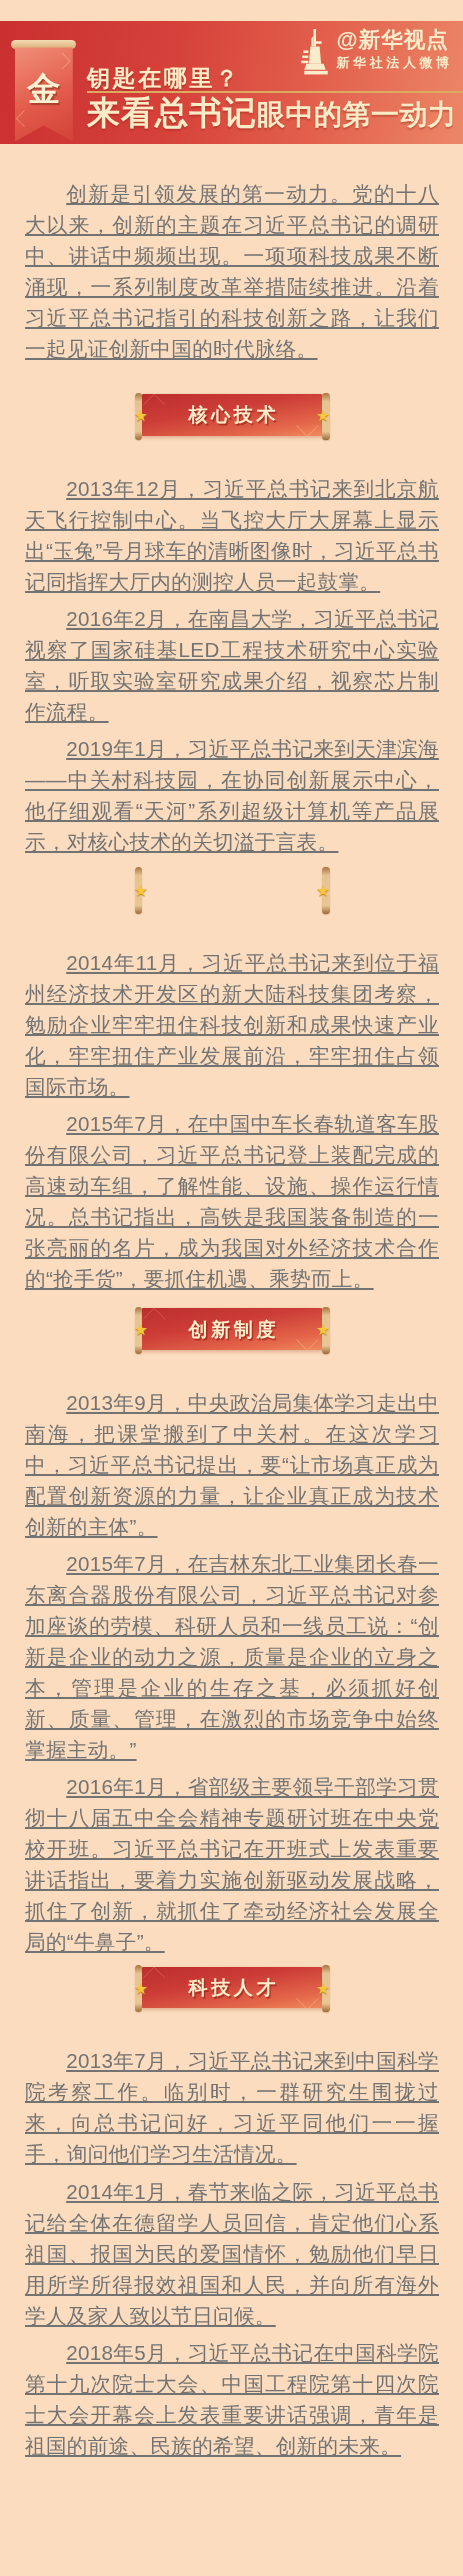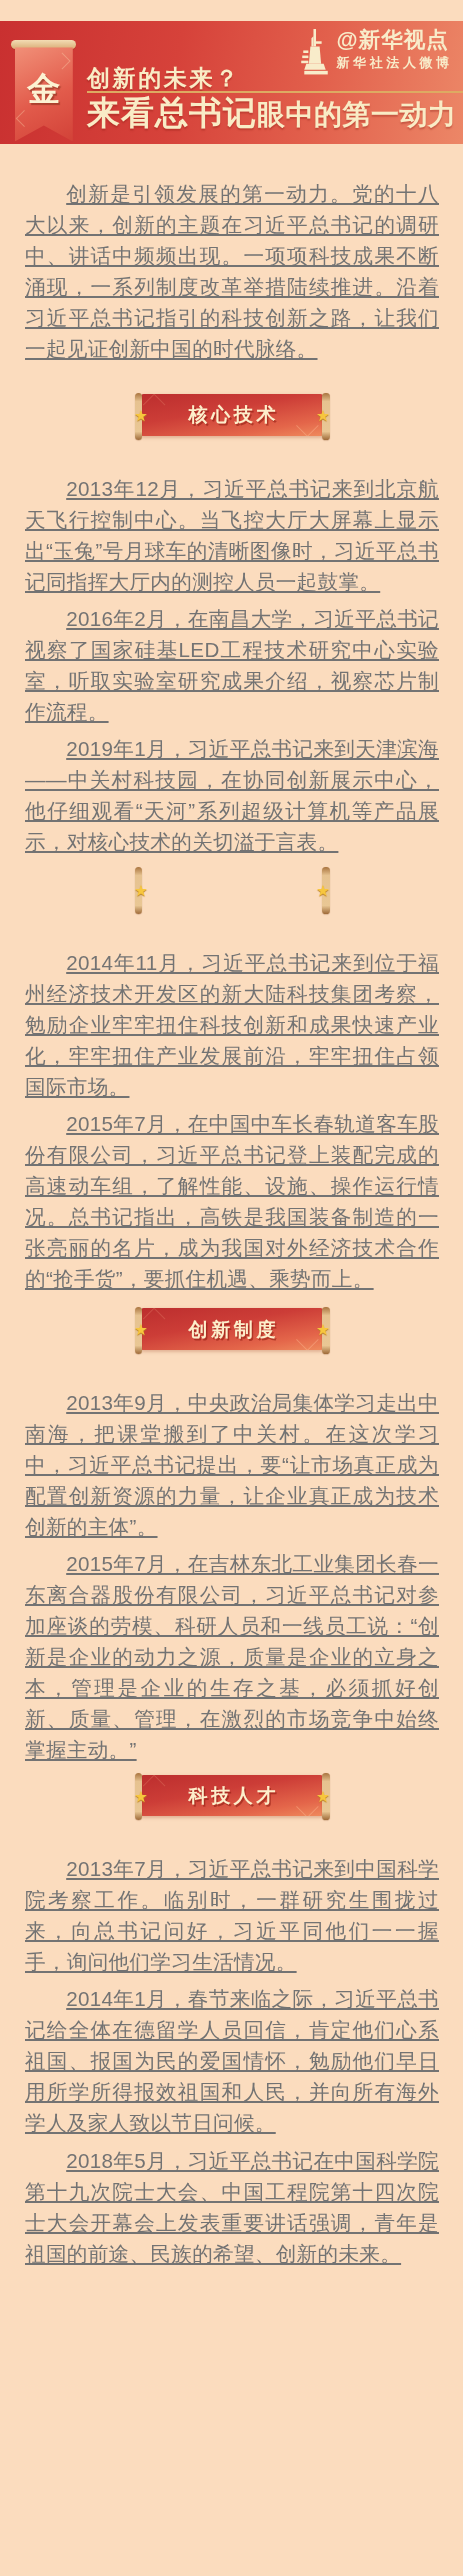--- a/index.html
+++ b/index.html
@@ -105,21 +105,21 @@
 
 <div class="header-band">
   <div class="ribbon">
     <div class="ribbon-bar"></div>
     <div class="ribbon-body">
       <span class="chev tr"></span>
       <span class="chev bl"></span>
       <span class="ribbon-char">金</span>
     </div>
   </div>
-  <div class="kicker">创新的未来？</div>
+  <div class="kicker">钥匙在哪里？</div>
   <div class="rule"></div>
   <div class="main-title"><span class="strong">来看总书记</span><span class="rest">眼中的第一动力</span></div>
   <div class="logo">
     <span>
       <svg width="32" height="49" viewBox="0 0 62 96" fill="#f8ecca" xmlns="http://www.w3.org/2000/svg">
         <rect x="28" y="2" width="5" height="34"></rect>
         <polygon points="24,20 28,16 28,36 24,36"></polygon>
         <polygon points="33,26 44,26 44,31 33,31"></polygon>
         <polygon points="22,36 40,36 43,70 19,70"></polygon>
         <rect x="8" y="44" width="10" height="5"></rect>
@@ -180,20 +180,21 @@
       <span class="chev2 a"></span>
       <span class="chev2 b"></span>
       <span class="banner-title">创新制度</span>
     </div>
     <span class="star left">★</span>
     <span class="star right">★</span>
   </div>
   <div class="content sec-text">
     <p class="para">2013年9月，中央政治局集体学习走出中南海，把课堂搬到了中关村。在这次学习中，习近平总书记提出，要“让市场真正成为配置创新资源的力量，让企业真正成为技术创新的主体”。</p>
     <p class="para">2015年7月，在吉林东北工业集团长春一东离合器股份有限公司，习近平总书记对参加座谈的劳模、科研人员和一线员工说：“创新是企业的动力之源，质量是企业的立身之本，管理是企业的生存之基，必须抓好创新、质量、管理，在激烈的市场竞争中始终掌握主动。”</p>
+    <p class="para">2016年1月，省部级主要领导干部学习贯彻十八届五中全会精神专题研讨班在中央党校开班。习近平总书记在开班式上发表重要讲话指出，要着力实施创新驱动发展战略，抓住了创新，就抓住了牵动经济社会发展全局的“牛鼻子”。</p>
   </div>
 </div>
 
 <div>
   <div class="banner-wrap bm4">
     <div class="pole left"></div>
     <div class="pole right"></div>
     <div class="banner">
       <span class="chev2 a"></span>
       <span class="chev2 b"></span>

